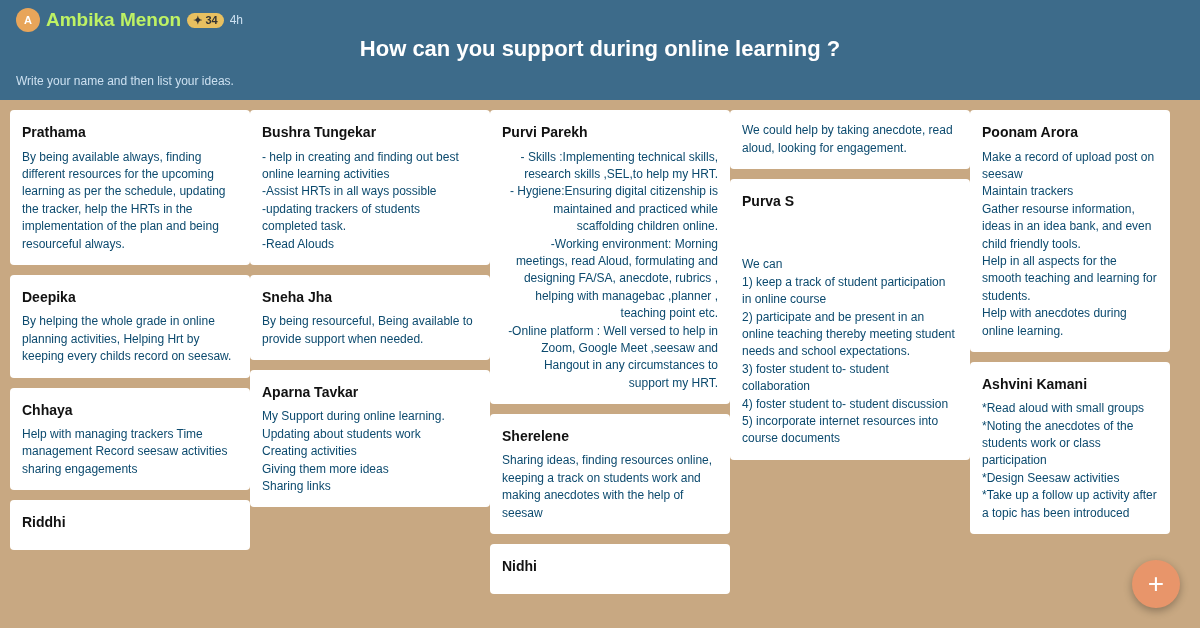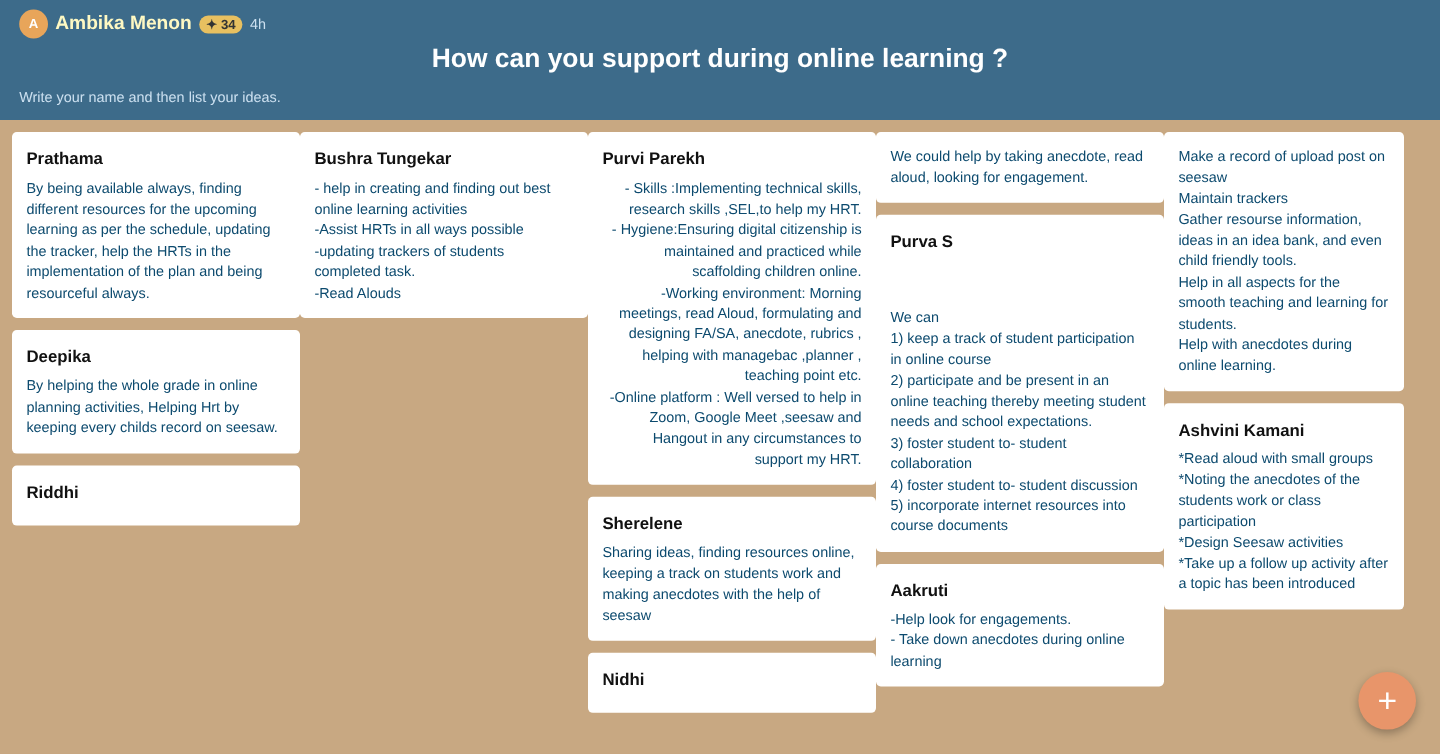--- a/index.html
+++ b/index.html
@@ -25,22 +25,22 @@
       border-radius: 50%;
       background: #e8a55a;
       display: flex;
       align-items: center;
       justify-content: center;
       font-size: 11px;
       color: white;
       font-weight: bold;
     }
     .header-name {
-      color: #fef9c3;
-      font-size: 16px;
+      color: #bef264;
+      font-size: 19px;
       font-weight: 600;
     }
     .header-badge {
       background: #e8c060;
       color: #333;
       font-size: 11px;
       padding: 1px 6px;
       border-radius: 10px;
       font-weight: bold;
       text-align: right;
@@ -128,32 +128,52 @@
   <div class="col">
     <div class="card">
       <div class="card-name">Prathama</div>
       <div class="card-text">By being available always, finding different resources for the upcoming learning as per the schedule, updating the tracker, help the HRTs in the implementation of the plan and being resourceful always.</div>
     </div>
     <div class="card">
       <div class="card-name">Deepika</div>
       <div class="card-text">By helping the whole grade in online planning activities, Helping Hrt by keeping every childs record on seesaw.</div>
     </div>
     <div class="card">
+      <div class="card-name">Chhaya</div>
+      <div class="card-text">Help with managing trackers
+Time management
+Record seesaw activities
+sharing engagements</div>
+    </div>
+    <div class="card">
       <div class="card-name">Riddhi</div>
       <div class="card-text"></div>
     </div>
   </div>
 
   <div class="col">
     <div class="card">
       <div class="card-name">Bushra Tungekar</div>
       <div class="card-text" style="white-space:pre-line;">- help in creating and finding out best online learning activities
 -Assist HRTs in all ways possible
 -updating trackers of students completed task.
 -Read Alouds</div>
+    </div>
+    <div class="card">
+      <div class="card-name">Sneha Jha</div>
+      <div class="card-text">By being resourceful,
+Being available to provide support when needed.</div>
+    </div>
+    <div class="card">
+      <div class="card-name">Aparna Tavkar</div>
+      <div class="card-text" style="white-space:pre-line;">My Support during online learning.
+Updating about students work
+Creating activities
+Giving them more ideas
+Sharing links</div>
     </div>
   </div>
 
   <div class="col">
     <div class="card">
       <div class="card-name">Purvi Parekh</div>
       <div class="card-text" style="white-space:pre-line;text-align:right;">- Skills :Implementing technical skills, research skills ,SEL,to help my HRT.
 - Hygiene:Ensuring digital citizenship is maintained and practiced while scaffolding children online.
 -Working environment: Morning meetings, read  Aloud, formulating and designing FA/SA, anecdote, rubrics , helping with managebac ,planner , teaching point etc.
 -Online platform : Well versed to help in Zoom, Google Meet ,seesaw and Hangout in any circumstances to support my HRT.</div>
@@ -174,29 +194,25 @@
     </div>
     <div class="card">
       <div class="card-name">Purva S</div>
       <div class="card-text" style="white-space:pre-line;margin-top:45px;">We can
 1) keep a track of student participation in online course
 2) participate and be present in an online teaching thereby meeting student needs and school expectations.
 3) foster student to- student collaboration
 4) foster student to- student discussion
 5) incorporate internet resources into course documents</div>
     </div>
-    <div class="card">
-      <div class="card-name">Aakruti</div>
-      <div class="card-text" style="white-space:pre-line;">-Help look for engagements.
-- Take down anecdotes during online learning</div>
-    </div>
-  </div>
-
-  <div class="col">
-    <div class="card">
+  </div>
+
+  <div class="col">
+    <div class="card">
+      <div class="card-name">Poonam Arora</div>
       <div class="card-text" style="white-space:pre-line;">Make a record of upload post on seesaw
 Maintain trackers
 Gather resourse information, ideas in an idea bank, and even child friendly tools.
 Help in all aspects for the smooth teaching and learning for students.
 Help with anecdotes during online learning.</div>
     </div>
     <div class="card">
       <div class="card-name">Ashvini Kamani</div>
       <div class="card-text" style="white-space:pre-line;">*Read aloud with small groups
 *Noting the anecdotes of the students work or class participation

